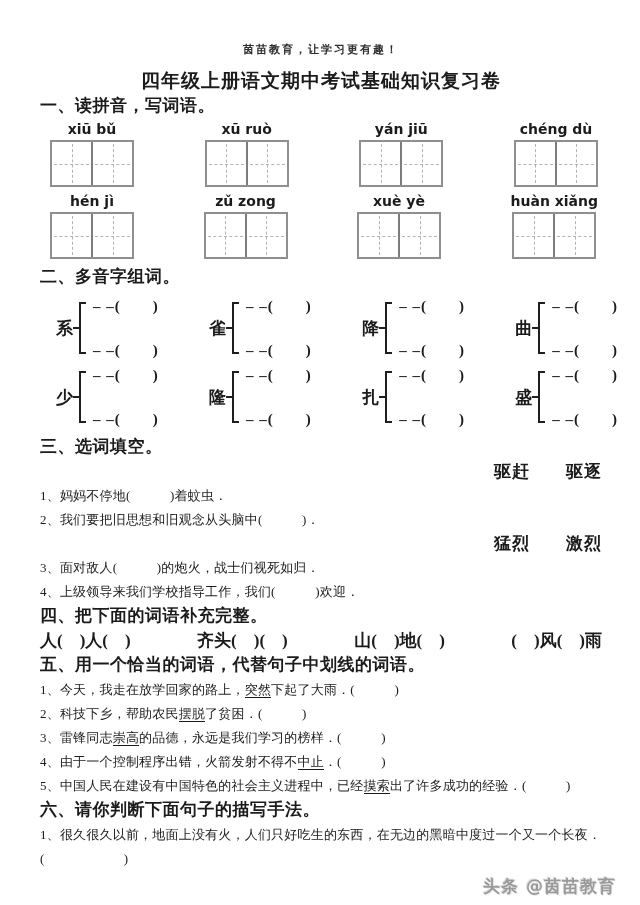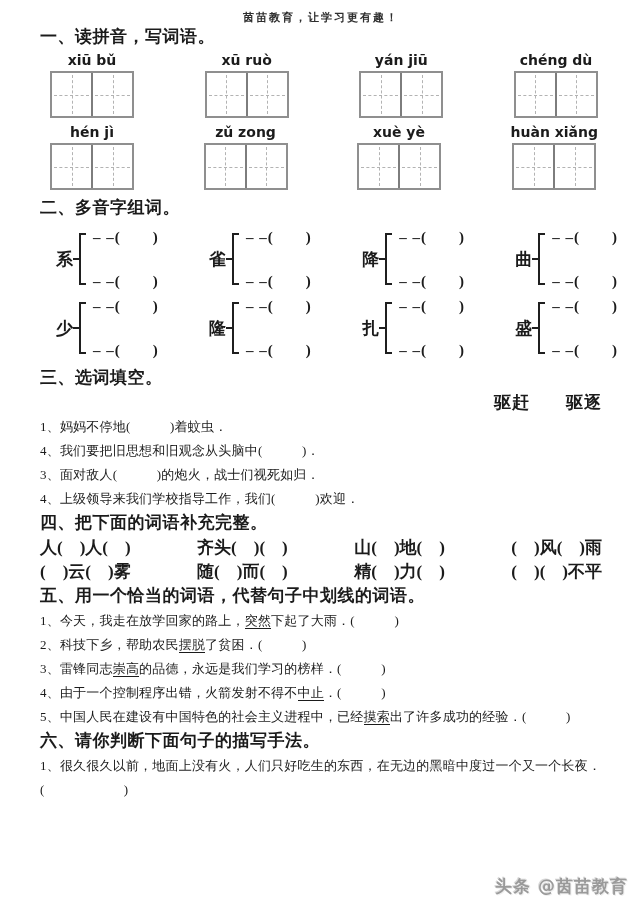--- a/index.html
+++ b/index.html
@@ -6,21 +6,21 @@
   .page{
     position:relative;
     width:640px;height:905px;
     box-sizing:border-box;
     padding:10px 38px 0 40px;
     background:#ffffff;
     font-family:"Liberation Serif","DejaVu Serif",serif;
     color:#1b1b1b;
     overflow:hidden;
   }
-  .top-note{text-align:center;font-size:11px;font-weight:700;letter-spacing:2px;color:#2e2e2e;}
+  .top-note{text-align:center;font-size:11px;font-weight:700;letter-spacing:2px;color:#2e2e2e;margin-top:32px;}
   .title{text-align:center;font-size:19px;font-weight:700;margin-top:11px;letter-spacing:1px;}
   .sec-heading{font-size:17px;font-weight:700;letter-spacing:0.5px;line-height:24px;}
 
   
   .py-rows{margin:3px 4px 0 10px;}
   .py-row{display:flex;justify-content:space-between;margin-bottom:6px;}
   .py-col{display:flex;flex-direction:column;align-items:center;}
   .py-label{font-family:"DejaVu Sans",sans-serif;font-weight:700;font-size:14px;margin-bottom:3px;white-space:nowrap;}
   .tian{display:flex;width:80px;height:43px;border:2px solid #8f8f8f;background:#fff;}
   .cell{flex:1;position:relative;}
@@ -42,32 +42,33 @@
   .body-block{margin-top:1px;}
   .opt-line{text-align:right;font-weight:700;font-size:17px;line-height:24px;letter-spacing:1px;}
   .q-line{font-size:13px;font-weight:400;line-height:24px;letter-spacing:0.2px;}
   .u{border-bottom:1.5px solid #1b1b1b;}
 
   
   .s4-row{display:flex;justify-content:space-between;font-size:17px;font-weight:700;line-height:24px;}
 
   
   .watermark{
-    position:absolute;right:12px;bottom:7px;
+    position:absolute;right:24px;bottom:7px;
     font-family:"DejaVu Sans",sans-serif;
     font-size:17px;font-weight:700;letter-spacing:1px;
     color:#9a9a9a;text-shadow:1px 1px 0 #efefef, -1px -1px 0 #d9d9d9;
   }
 </style>
 </head>
 <body>
 
 <div class="page">
 
   <div class="top-note">茵苗教育，让学习更有趣！</div>
+  <div class="title">四年级上册语文期中考试基础知识复习卷</div>
 
   <div class="sec-heading">一、读拼音，写词语。</div>
   <div class="py-rows">
       <div class="py-row">
         <div class="py-col">
           <div class="py-label">xiū bǔ</div>
           <div class="tian">
             <div class="cell"></div>
             <div class="cell"></div>
           </div>
@@ -203,39 +204,34 @@
             <span class="dy-line">– –(　　)</span>
           </span>
         </div>
       </div>
     </div>
 
   <div class="sec-heading">三、选词填空。</div>
   <div class="body-block">
       <div class="opt-line">驱赶　　驱逐</div>
       <div class="q-line">1、妈妈不停地(　　　)着蚊虫．</div>
-      <div class="q-line">4、我们要把旧思想和旧观念从头脑中(　　　)．</div>
+      <div class="q-line">2、我们要把旧思想和旧观念从头脑中(　　　)．</div>
+      <div class="opt-line">猛烈　　激烈</div>
       <div class="q-line">3、面对敌人(　　　)的炮火，战士们视死如归．</div>
       <div class="q-line">4、上级领导来我们学校指导工作，我们(　　　)欢迎．</div>
     </div>
 
   <div class="sec-heading">四、把下面的词语补充完整。</div>
   <div class="body-block">
       <div class="s4-row">
         <span class="s4-group">人(　)人(　)</span>
         <span class="s4-group">齐头(　)(　)</span>
         <span class="s4-group">山(　)地(　)</span>
         <span class="s4-group">(　)风(　)雨</span>
       </div>
-      <div class="s4-row">
-        <span class="s4-group">(　)云(　)雾</span>
-        <span class="s4-group">随(　)而(　)</span>
-        <span class="s4-group">精(　)力(　)</span>
-        <span class="s4-group">(　)(　)不平</span>
-      </div>
     </div>
 
   <div class="sec-heading">五、用一个恰当的词语，代替句子中划线的词语。</div>
   <div class="body-block">
       <div class="q-line"><span>1、今天，我走在放学回家的路上，</span><span class="u">突然</span><span>下起了大雨．(　　　)</span></div>
       <div class="q-line"><span>2、科技下乡，帮助农民</span><span class="u">摆脱</span><span>了贫困．(　　　)</span></div>
       <div class="q-line"><span>3、雷锋同志</span><span class="u">崇高</span><span>的品德，永远是我们学习的榜样．(　　　)</span></div>
       <div class="q-line"><span>4、由于一个控制程序出错，火箭发射不得不</span><span class="u">中止</span><span>．(　　　)</span></div>
       <div class="q-line"><span>5、中国人民在建设有中国特色的社会主义进程中，已经</span><span class="u">摸索</span><span>出了许多成功的经验．(　　　)</span></div>
     </div>

